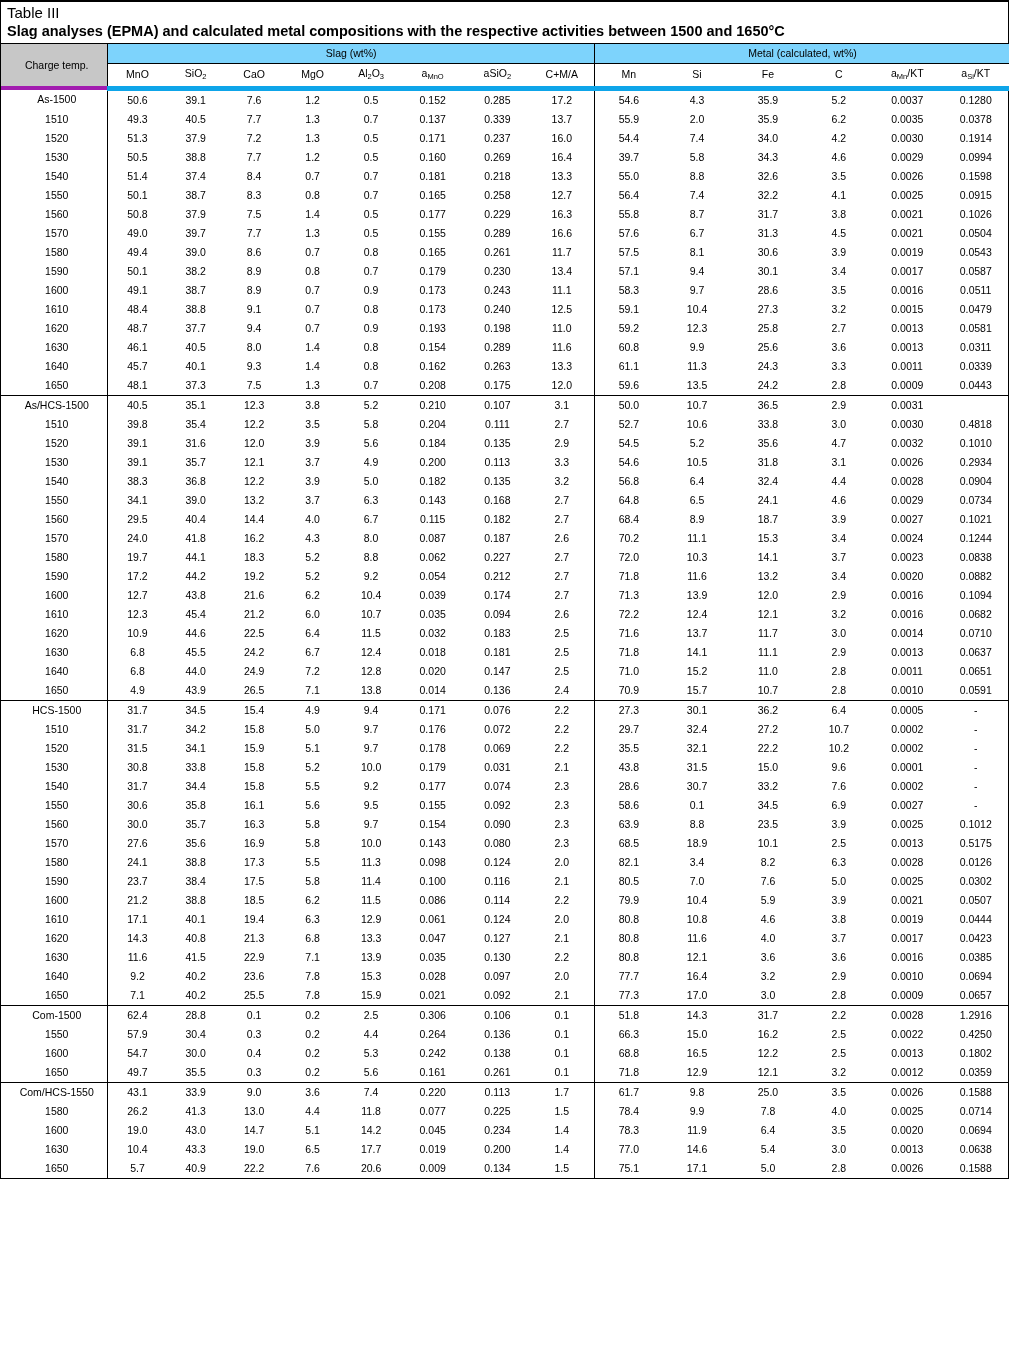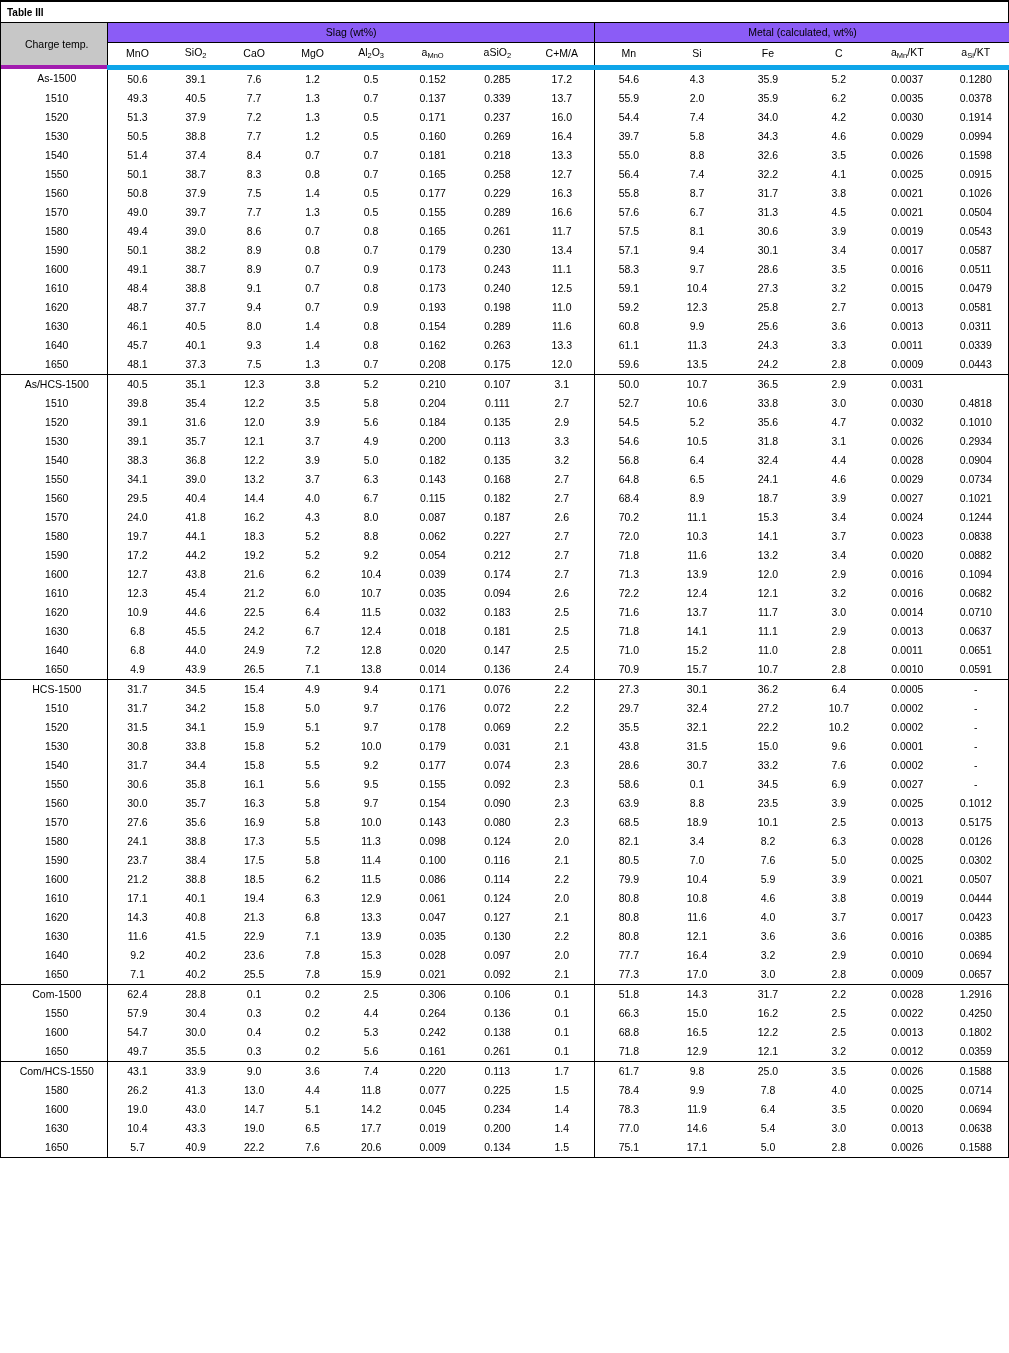--- a/index.html
+++ b/index.html
@@ -23,22 +23,22 @@
     width: 1009px;
     box-sizing: border-box;
     border: 1px solid #000;
     border-top: 2px solid #000;
   }
   .caption-box {
     border-bottom: 1px solid #000;
     padding: 3px 6px 2px 6px;
   }
   .cap-label {
-    font-size: 10px;
-    font-weight: bold;
+    font-size: 15px;
+    font-weight: normal;
     line-height: 15px;
   }
   .cap-title {
     font-size: 14.5px;
     font-weight: bold;
     line-height: 20px;
     padding-top: 1px;
   }
   table.main {
     border-collapse: collapse;
@@ -51,21 +51,21 @@
     padding: 0;
     text-align: center;
     vertical-align: middle;
     height: 19px;
     line-height: 19px;
     white-space: nowrap;
   }
   .hdr-grp {
     font-weight: bold;
     font-size: 10px;
-    background: #8b5cf6;
+    background: #7dd3fc;
     border-bottom: 1px solid #000;
   }
   .hdr-charge {
     font-weight: bold;
     font-size: 10px;
     background: #c7c7c7;
     text-align: left;
     padding-left: 5px !important;
     border-bottom: 4px solid #a21caf;
   }
@@ -93,20 +93,21 @@
   }
 </style>
 </head>
 <body>
 
 <div id="page">
   <div class="table-wrap">
 
     <div class="caption-box">
       <div class="cap-label">Table III</div>
+      <div class="cap-title">Slag analyses (EPMA) and calculated metal compositions with the respective activities between 1500 and 1650°C</div>
     </div>
 
     <table class="main">
       <colgroup>
         <col style="width:86px">
         <col style="width:47px">
           <col style="width:47px">
           <col style="width:47px">
           <col style="width:47px">
           <col style="width:47px">

